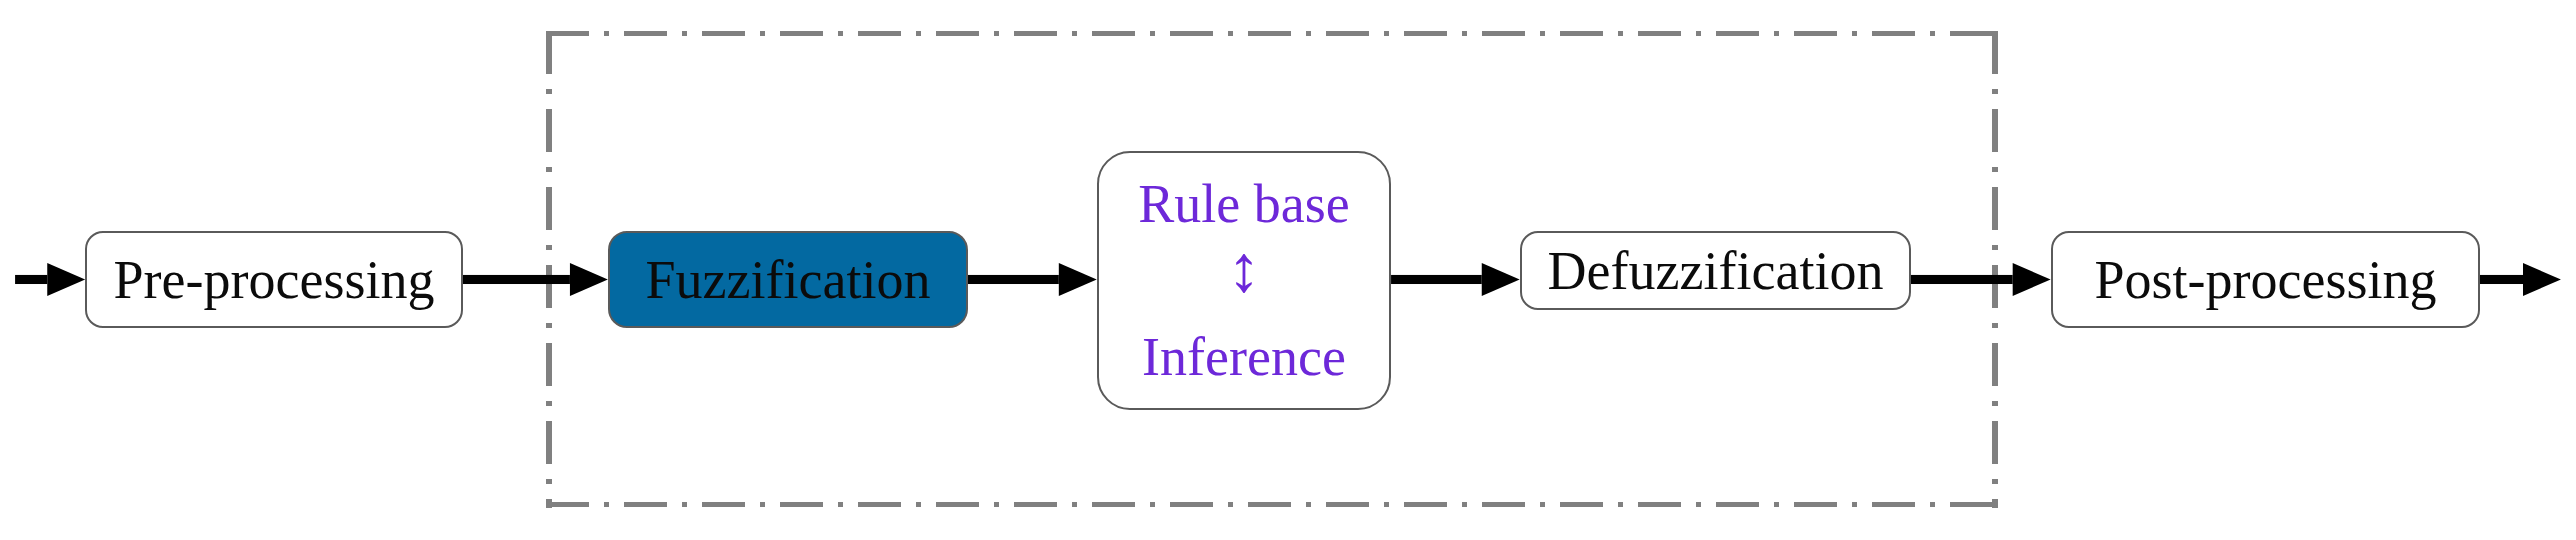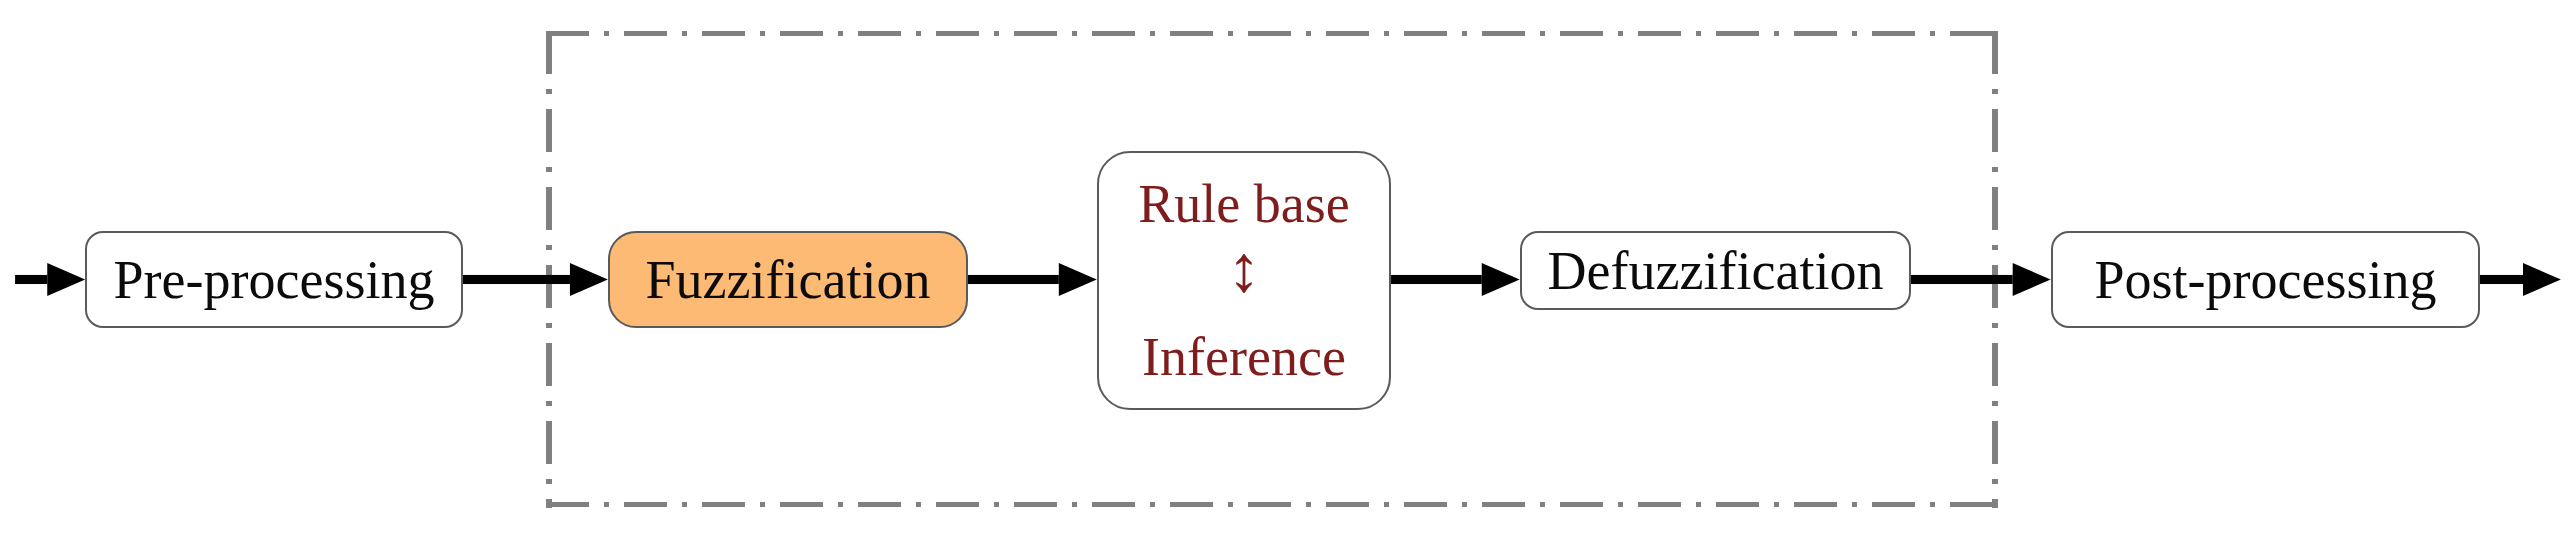--- a/index.html
+++ b/index.html
@@ -85,25 +85,25 @@
           <rect x="3007" y="333.5" width="53" height="11" fill="#000000"></rect>
           <polygon points="3060,319 3106,339 3060,359" fill="#000000"></polygon>
         </g>
       </svg>
   </div>
 
   <div class="node" id="node-pre-processing" style="left: 85px; top: 231px; width: 378px; height: 97px; border-radius: 18px; font-size: 54px; border-color: rgb(90, 90, 90); background: rgb(255, 255, 255); color: rgb(11, 11, 11); font-family: Liberation Serif, serif;">
     <span class="node-label">Pre-processing</span>
   </div>
 
-  <div class="node" id="node-fuzzification" style="left: 608px; top: 231px; width: 360px; height: 97px; border-radius: 28px; font-size: 54px; border-color: rgb(90, 90, 90); background: #fdba74; color: rgb(11, 11, 11);">
+  <div class="node" id="node-fuzzification" style="left: 608px; top: 231px; width: 360px; height: 97px; border-radius: 19px; font-size: 54px; border-color: rgb(90, 90, 90); background: #0369a1; color: rgb(11, 11, 11);">
     <span class="node-label">Fuzzification</span>
   </div>
 
-  <div class="node" id="node-rule-base-inference" style="left: 1097px; top: 151px; width: 294px; height: 259px; border-radius: 33px; font-size: 54px; border-color: rgb(90, 90, 90); background: rgb(255, 255, 255); color: #7f1d1d;">
+  <div class="node" id="node-rule-base-inference" style="left: 1097px; top: 151px; width: 294px; height: 259px; border-radius: 33px; font-size: 54px; border-color: rgb(90, 90, 90); background: rgb(255, 255, 255); color: #6d28d9;">
     <span class="node-label" style="margin-top: 3.3px;">Rule base</span>
     <span class="updown-icon" style="font-size: 66px; margin: 5px 0px 3.3px;">↕</span>
     <span class="node-label" style="margin-bottom: 3.3px; margin-top: 24px;">Inference</span>
   </div>
 
   <div class="node" id="node-defuzzification" style="left: 1520px; top: 231px; width: 391px; height: 79px; border-radius: 18px; font-size: 54px; border-color: rgb(90, 90, 90); background: rgb(255, 255, 255); color: rgb(11, 11, 11);">
     <span class="node-label">Defuzzification</span>
   </div>
 
   <div class="node" id="node-post-processing" style="left: 2051px; top: 231px; width: 429px; height: 97px; border-radius: 18px; font-size: 54px; border-color: rgb(90, 90, 90); background: rgb(255, 255, 255); color: rgb(11, 11, 11);">

